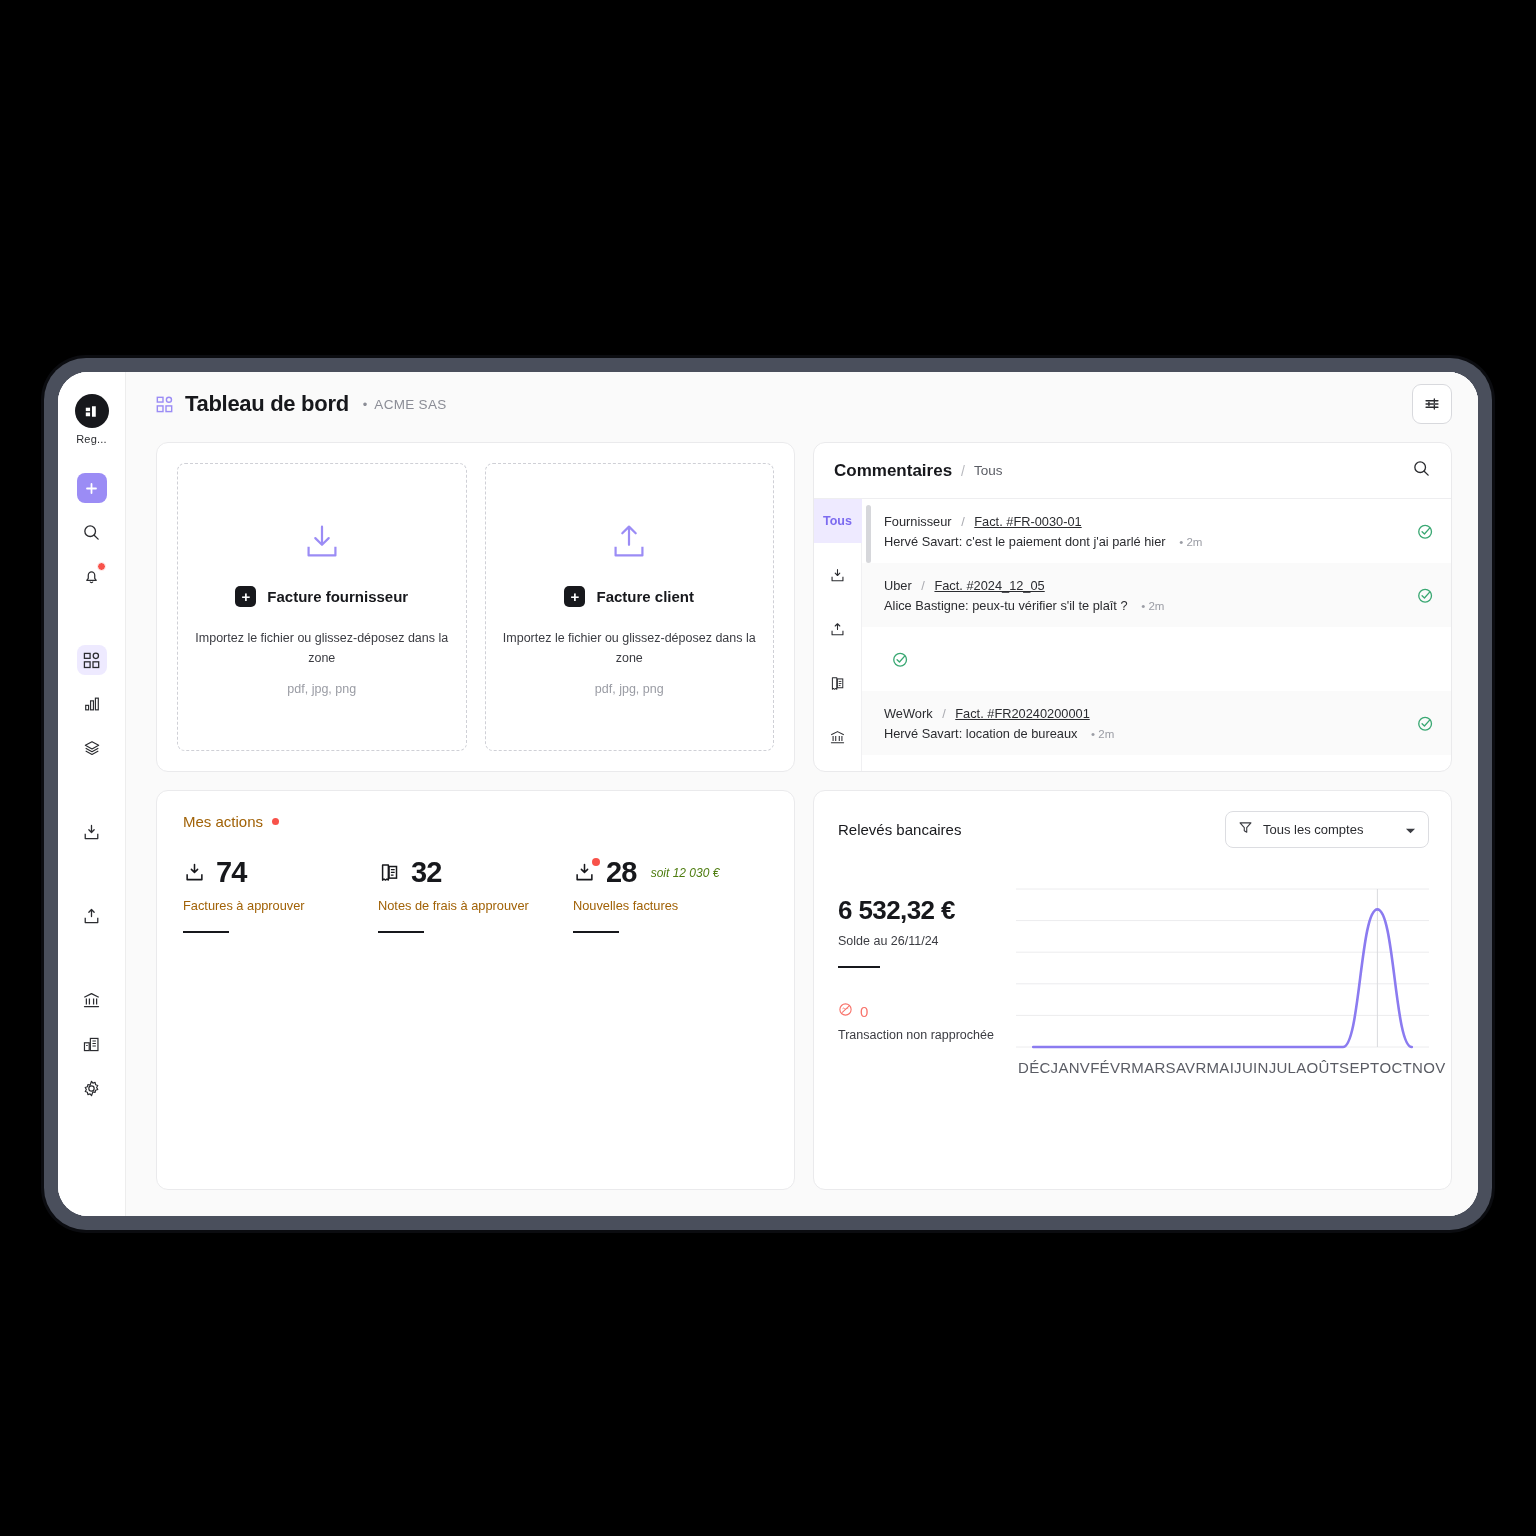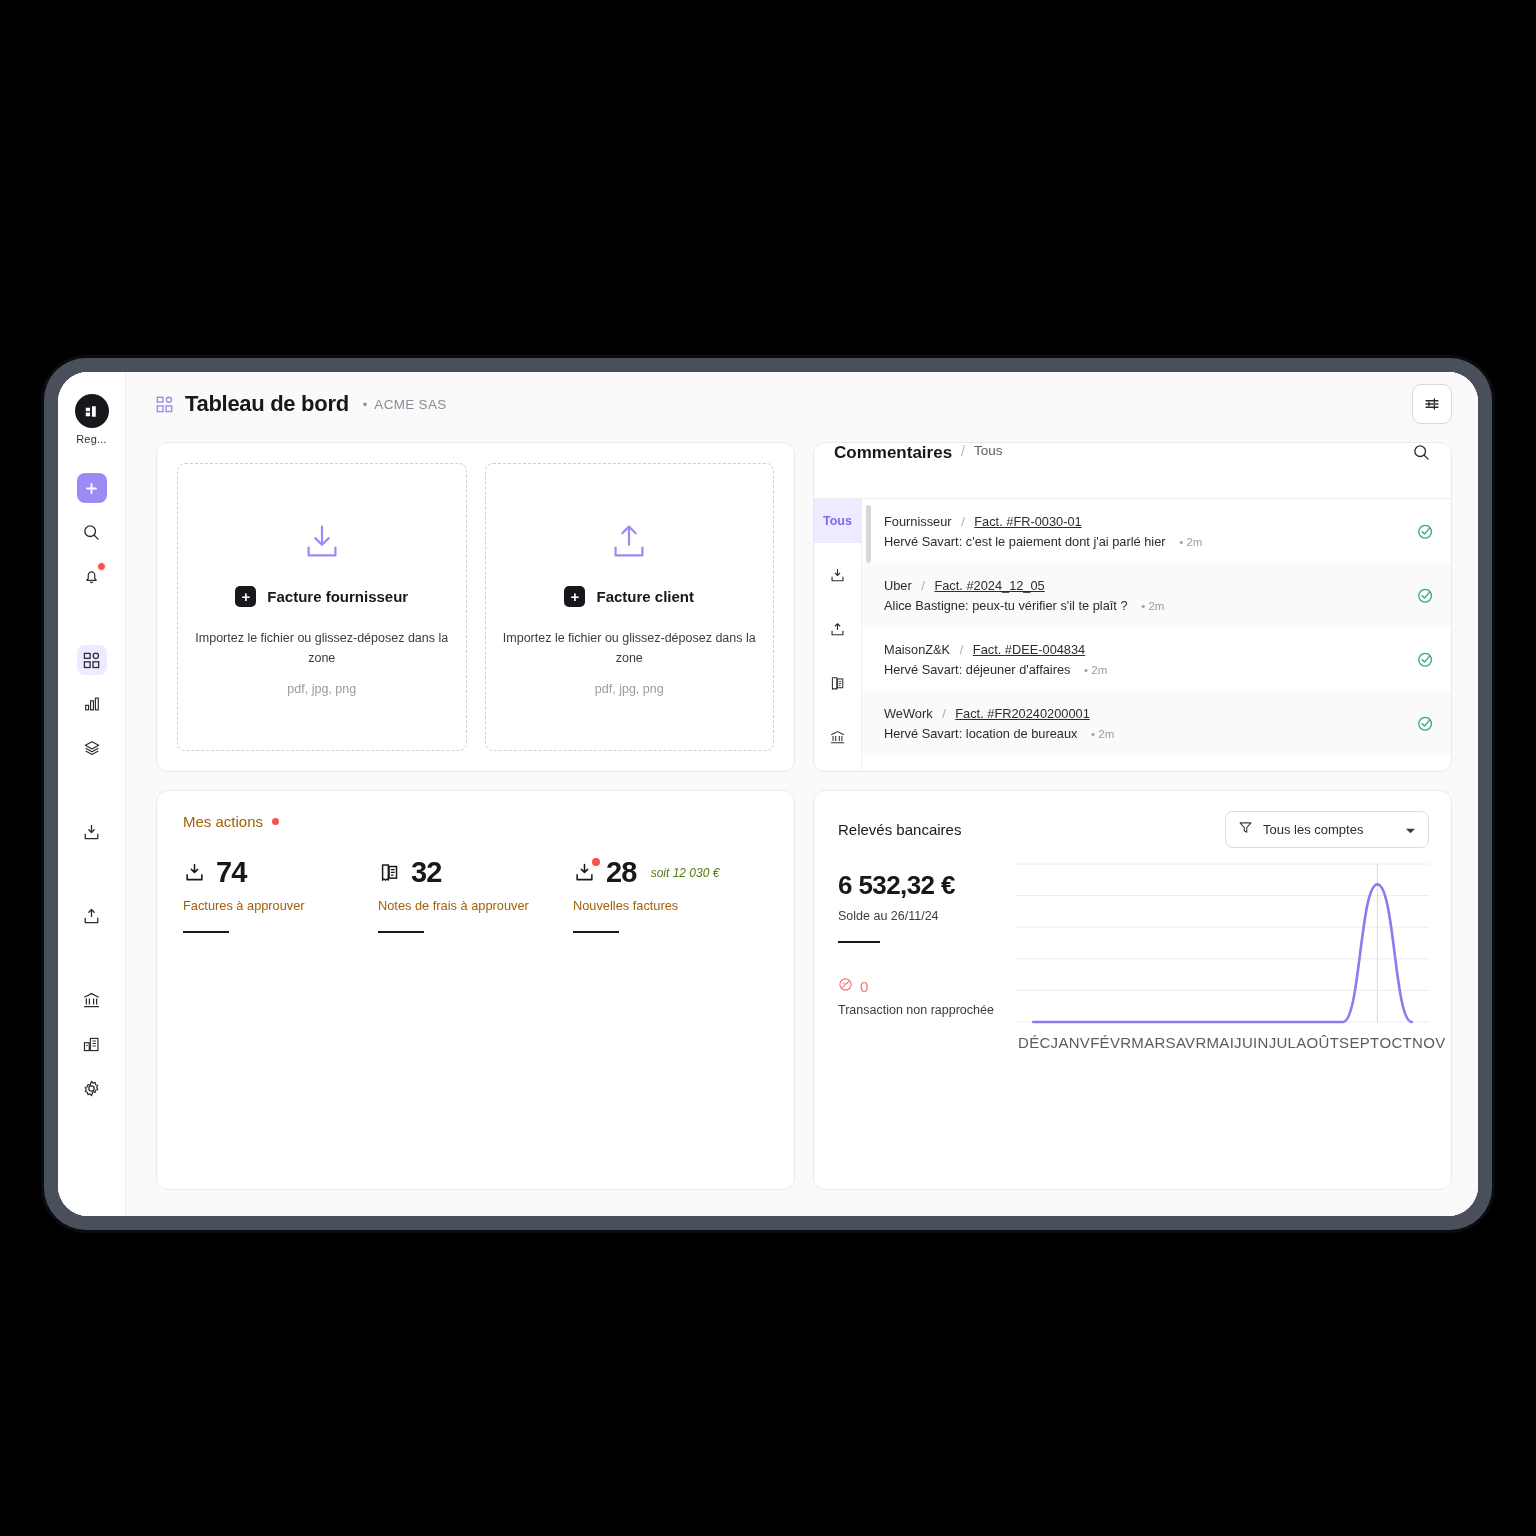--- a/index.html
+++ b/index.html
@@ -134,21 +134,21 @@
   .dz-title { font-size: 15px; font-weight: 700; color: #17181c; }
   .dz-desc {
     font-size: 12.5px; color: #3b3c42; text-align: center; line-height: 1.55;
   }
   .dz-formats { font-size: 12.5px; color: #9a9ca4; margin-top: 14px; }
 
   
   #comments-card { display: flex; flex-direction: column; }
   #comments-head {
     height: 56px; flex: 0 0 56px;
-    display: flex; 
+    display: flex; align-items: center;
     padding: 0 20px;
     border-bottom: 1px solid #eeeef0;
   }
   #comments-title { font-size: 17px; font-weight: 700; color: #17181c; }
   #comments-slash { color: #b9babf; margin: 0 9px; font-size: 14px; }
   #comments-filter-label { font-size: 13.5px; color: #5a5c64; }
   #comments-head-spacer { flex: 1; }
   #comments-body { flex: 1; display: flex; min-height: 0; }
   #comments-rail {
     width: 48px; flex: 0 0 48px;
@@ -196,21 +196,21 @@
   .metric-icon .badge {
     position: absolute; top: -3px; right: -4px;
     width: 8px; height: 8px; border-radius: 50%; background: #f8524a;
   }
   .metric-value { font-size: 29px; font-weight: 700; color: #17181c; letter-spacing: -0.8px; }
   .metric-extra { font-size: 12px; font-style: italic; color: #4d7c0f; margin-left: 4px; }
   .metric-label { font-size: 12.8px; color: #a16207; margin-top: 9px; }
   .metric-underline { width: 46px; height: 2px; background: #17181c; margin-top: 18px; }
 
   
-  #bank-card { padding: 20px 22px 12px 24px; display: flex; flex-direction: column; }
+  #bank-card { padding: 20px 22px 12px 24px; display: flex; flex-direction: column; gap: 25px; }
   #bank-head { display: flex; align-items: center; margin-bottom: 12px; }
   #bank-title { font-size: 15px; color: #17181c; }
   #bank-head-spacer { flex: 1; }
   #account-select {
     display: flex; align-items: center; gap: 10px;
     border: 1px solid #dcdde1; border-radius: 8px;
     padding: 8px 12px; min-width: 204px;
     background: #fff;
   }
   #account-select-label { font-size: 13px; color: #2b2c30; flex: 1; }
@@ -490,31 +490,20 @@
                   </div>
                   <span class="comment-check">
                     <svg width="19" height="19" viewBox="0 0 20 20">
                       <circle cx="9.6" cy="10.2" r="6.7" fill="none" stroke="#3aa873" stroke-width="1.4"></circle>
                       <path d="M6.4 10.2 L8.9 12.6 L14.6 6.2" fill="none" stroke="#3aa873" stroke-width="1.4" stroke-linecap="round" stroke-linejoin="round"></path>
                     </svg>
                   </span>
                 </div>
 
                 <div class="comment-row">
-                  <div class="comment-main">
-                    <div class="comment-line1">
-                      <span>MaisonZ&amp;K</span>
-                      <span class="c-slash">/</span>
-                      <span class="comment-ref">Fact.  #DEE-004834</span>
-                    </div>
-                    <div class="comment-line2">
-                      <span>Hervé Savart: déjeuner d'affaires</span>
-                      <span class="comment-time">2m</span>
-                    </div>
-                  </div>
                   <span class="comment-check">
                     <svg width="19" height="19" viewBox="0 0 20 20">
                       <circle cx="9.6" cy="10.2" r="6.7" fill="none" stroke="#3aa873" stroke-width="1.4"></circle>
                       <path d="M6.4 10.2 L8.9 12.6 L14.6 6.2" fill="none" stroke="#3aa873" stroke-width="1.4" stroke-linecap="round" stroke-linejoin="round"></path>
                     </svg>
                   </span>
                 </div>
 
                 <div class="comment-row alt">
                   <div class="comment-main">

